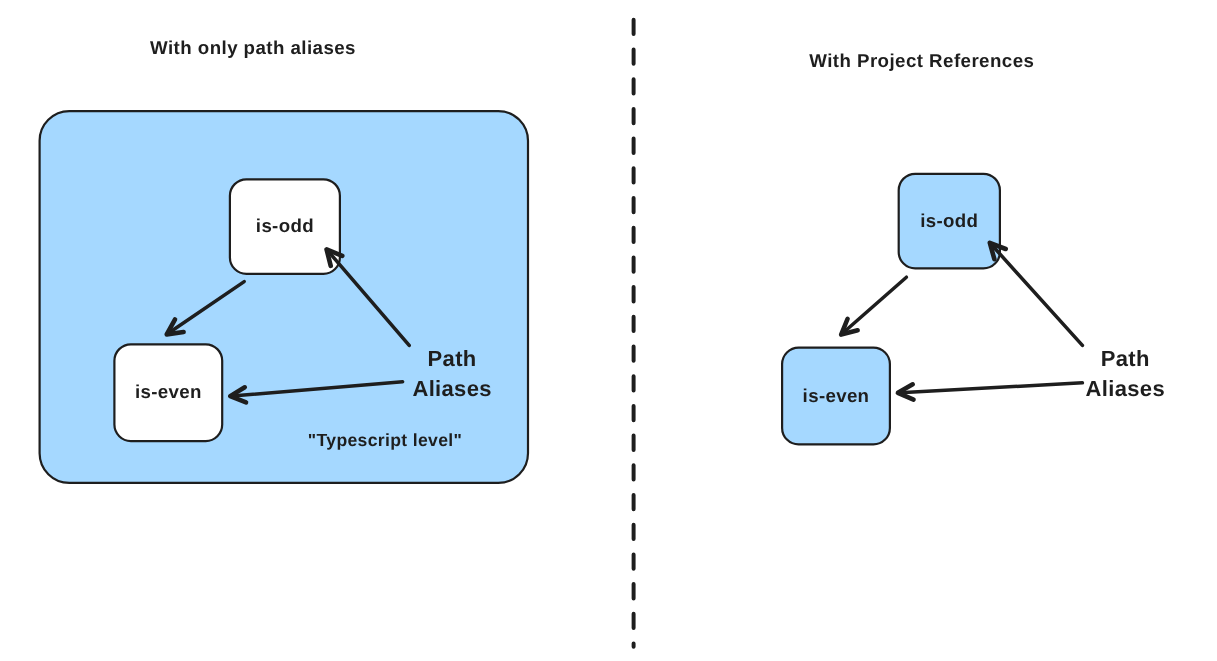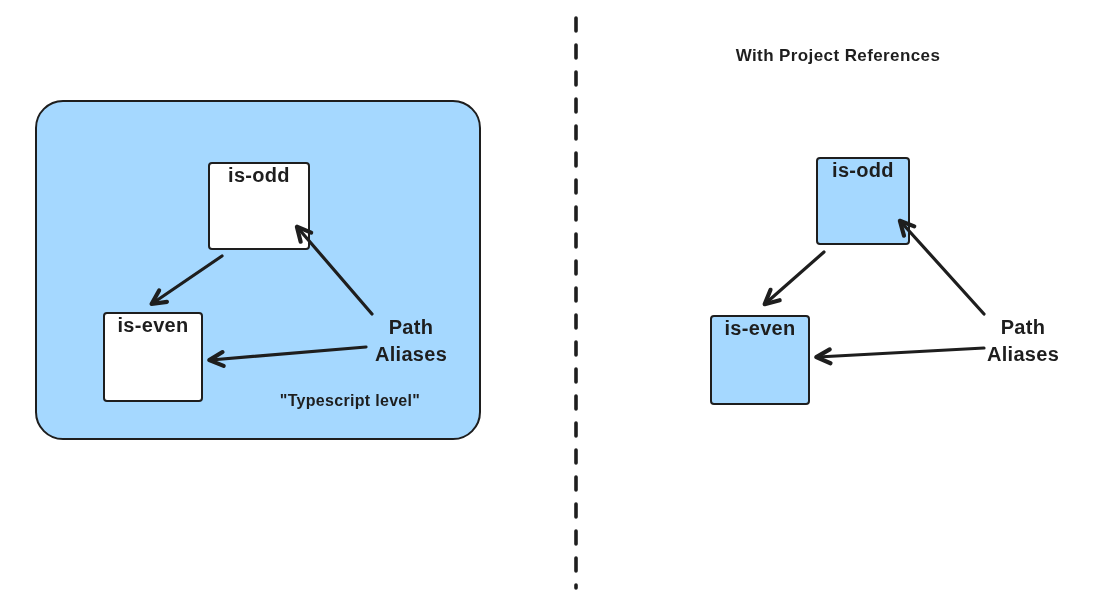--- a/index.html
+++ b/index.html
@@ -26,26 +26,26 @@
   .container-box {
     position: absolute;
     background: #a5d8ff;
     border: 2.5px solid #1e1e1e;
     border-radius: 28px;
     box-sizing: border-box;
   }
   .node {
     position: absolute;
     border: 2.5px solid #1e1e1e;
-    border-radius: 4px;
+    border-radius: 16px;
     box-sizing: border-box;
     display: flex;
-    align-items: flex-start;
+    align-items: center;
     justify-content: center;
-    font-size: 20px;
+    font-size: 17px;
     font-weight: 600;
     letter-spacing: 0.3px;
   }
   .node.white { background: #ffffff; }
   .node.blue  { background: #a5d8ff; }
   .annotation {
     position: absolute;
     text-align: center;
     font-size: 20px;
     font-weight: 600;
@@ -70,20 +70,21 @@
     stroke-width: 3.2;
     stroke-linecap: round;
     fill: none;
   }
 </style>
 </head>
 <body>
 
 <div class="canvas">
 
+  <div class="title" style="left:90px; top:34px; width:280px;">With only path aliases</div>
   <div class="title" style="left:698px; top:46px; width:280px;">With Project References</div>
 
   <div class="container-box" style="left:35px; top:100px; width:446px; height:340px;"></div>
 
   <div class="node white" style="left:208px; top:162px; width:102px; height:88px;">
     <span>is-odd</span>
   </div>
   <div class="node white" style="left:103px; top:312px; width:100px; height:90px;">
     <span>is-even</span>
   </div>

